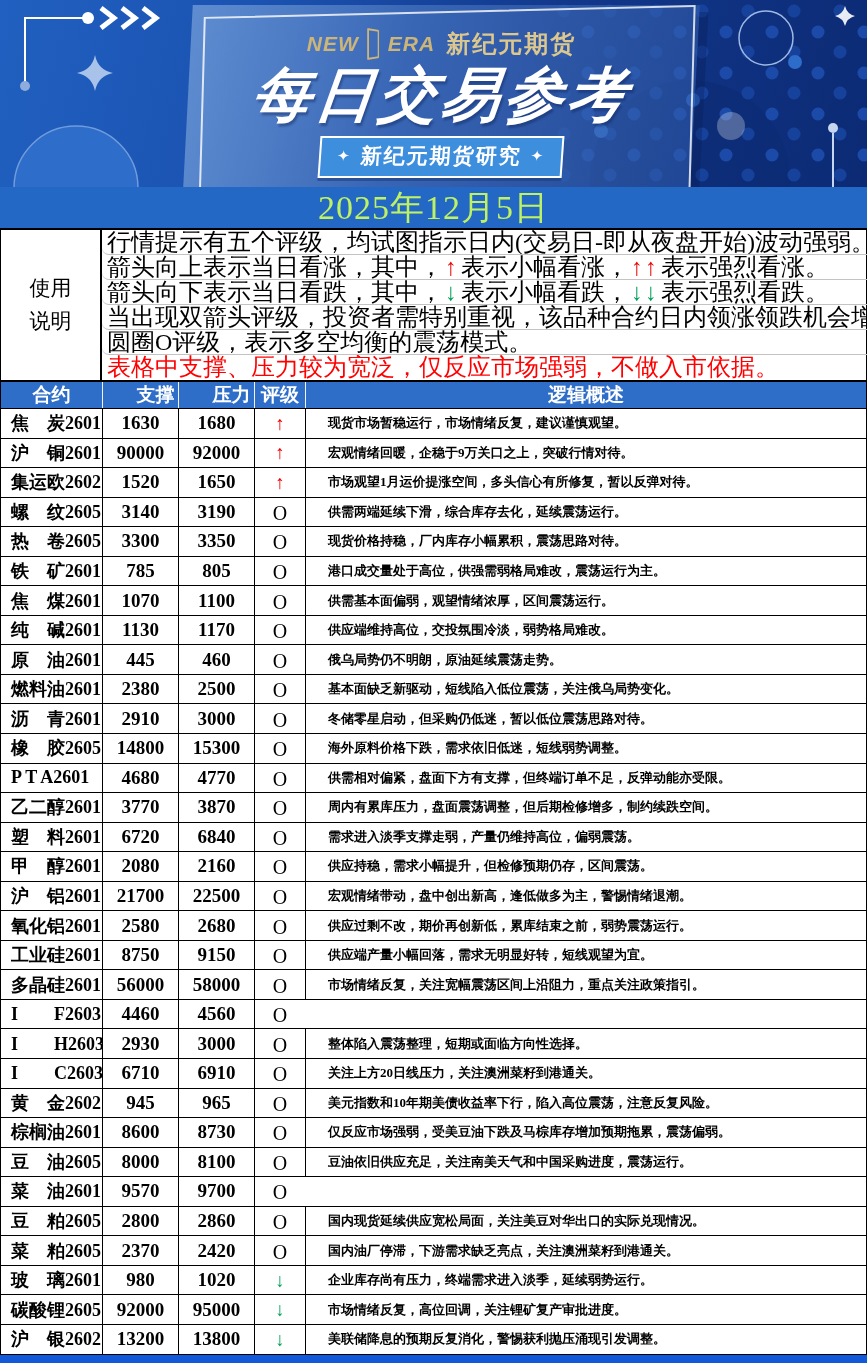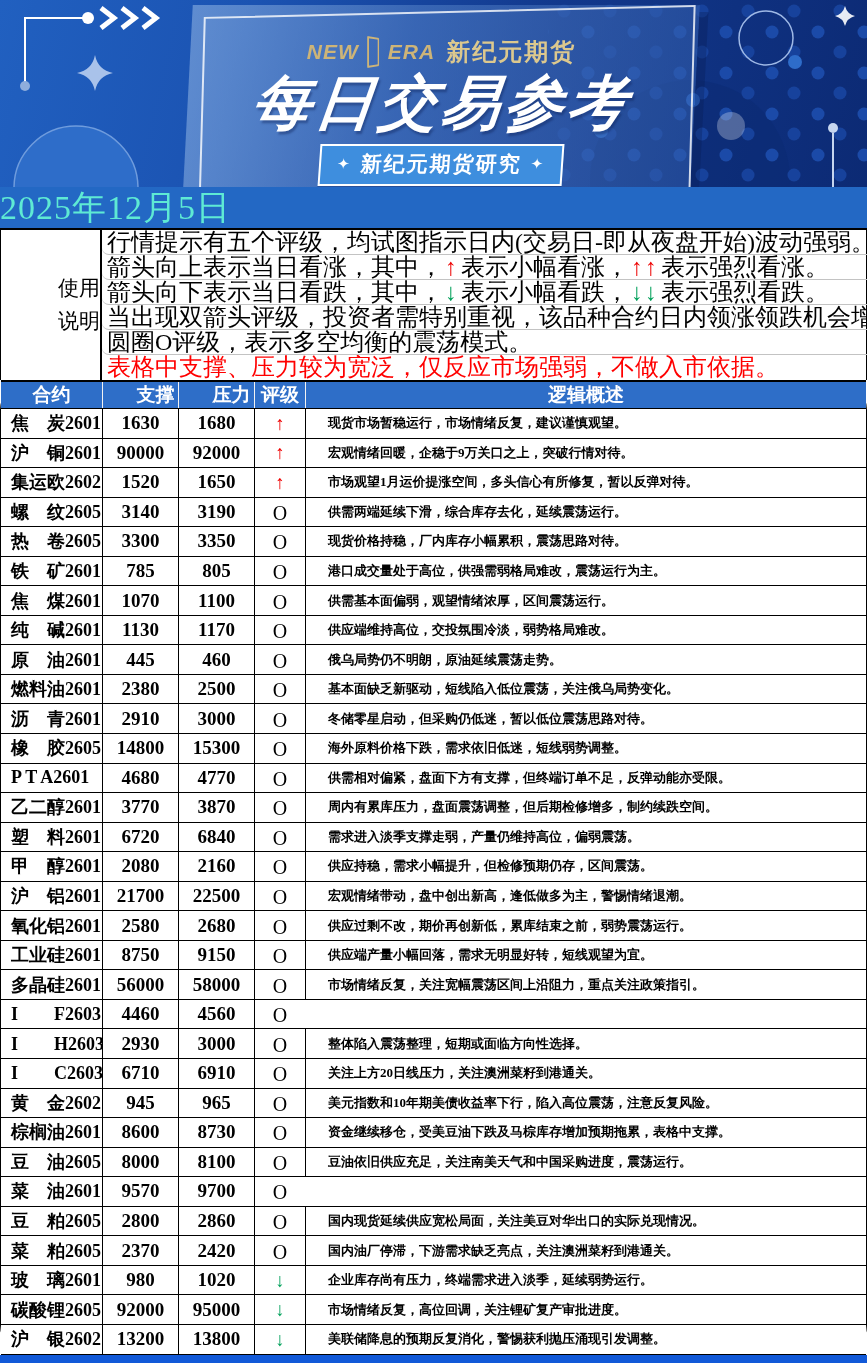--- a/index.html
+++ b/index.html
@@ -16,57 +16,57 @@
   
   .banner{position:relative;height:187px;overflow:hidden;
     background:linear-gradient(103deg,var(--banner-l) 0%,#1b53b2 28%,var(--banner-m) 62%,var(--banner-d) 100%);}
   .deco{position:absolute;left:0;top:0;}
   .panel{position:absolute;left:188px;top:5px;width:507px;height:182px;
     transform:skewX(-3deg);
     background:linear-gradient(100deg,rgba(150,185,230,.55) 0%,rgba(90,135,203,.50) 42%,rgba(48,92,172,.55) 100%);
     box-shadow:9px 7px 0 rgba(8,28,80,.30);}
   .panel-outline{position:absolute;left:201px;top:11px;width:492px;height:195px;
     border:2px solid rgba(255,255,255,.8);transform:rotate(-1.4deg) skewX(-3deg);}
-  .banner-content{position:absolute;left:188px;top:16px;width:507px;text-align:center;}
+  .banner-content{position:absolute;left:188px;top:8px;width:507px;text-align:center;}
   .logo-row{margin-top:20px;display:flex;align-items:center;justify-content:center;gap:7px;
     font-family:"Liberation Sans","DejaVu Sans",sans-serif;}
   .logo-new,.logo-era{color:var(--gold);font-style:italic;font-weight:700;font-size:21px;letter-spacing:1px;}
   .logo-door{display:inline-block;width:15px;height:30px;border:2.5px solid var(--gold);
     transform:perspective(70px) rotateY(38deg);border-radius:1px;}
   .logo-cn{color:#dcc88e;font-weight:700;font-size:24px;margin-left:4px;letter-spacing:2px;}
   .title{margin-top:3px;font-size:59px;line-height:64px;font-weight:900;font-style:italic;
     color:#fff;letter-spacing:4px;transform:skewX(-6deg);
     font-family:"Liberation Sans","DejaVu Sans",sans-serif;
     text-shadow:2px 3px 2px rgba(15,35,90,.4);}
   .badge{margin-top:9px;display:inline-flex;align-items:center;gap:9px;
     background:var(--badge_blue);border:2px solid #fff;padding:4px 16px 6px;
     color:#fff;font-weight:700;font-size:21px;letter-spacing:2px;transform:skewX(-4deg);
     box-shadow:0 3px 0 rgba(25,60,130,.55);
     font-family:"Liberation Sans","DejaVu Sans",sans-serif;}
   .badge-star{font-size:15px;}
 
   
-  .datebar{height:43px;background:var(--date_bar_blue);color:#5eead4;
+  .datebar{height:43px;background:var(--date_bar_blue);color:#bef264;text-align:center;
     font-size:34px;line-height:41px;border-bottom:2px solid #000;letter-spacing:1px;}
 
   
   .usage{display:grid;grid-template-columns:101px 1fr;height:150px;
     border-left:1.5px solid #000;border-right:1.5px solid #000;}
   .usage-label{border-right:2px solid #000;display:flex;flex-direction:column;
-    align-items:flex-end;justify-content:center;font-size:21px;line-height:1.55;color:#000;}
+    align-items:center;justify-content:center;font-size:21px;line-height:1.55;color:#000;}
   .usage-lines{display:flex;flex-direction:column;}
   .usage-line{height:25px;line-height:24px;font-size:24px;padding-left:5px;color:#000;
     border-bottom:1px solid #c3c3c3;white-space:nowrap;overflow:hidden;border-radius:7px;}
   .usage-line:last-child{border-bottom:none;}
   .seg-up{color:var(--up_red);font-weight:700;margin:0 2px;letter-spacing:2px;}
   .seg-down{color:var(--down_green);font-weight:700;margin:0 2px;letter-spacing:2px;}
   .seg-red{color:var(--note_red);}
 
   
-  .table{border-left:1.5px solid #000;border-right:1.5px solid #000;border-radius:30px;}
+  .table{border-left:1.5px solid #000;border-right:1.5px solid #000;}
   .thead{display:flex;height:29px;background:var(--header_row_blue);color:#fff;
     border-top:2px solid #000;border-bottom:1.5px solid #000;font-weight:700;font-size:19px;}
   .th{display:flex;align-items:center;justify-content:center;}
   .th+.th{border-left:1.5px solid #f2f2f2;}
   .th.w-name{width:101px;}.th.w-num{width:76px;padding-left:30px;}.th.w-rate{width:51px;}.th.w-sum{flex:1;}
   .trow{display:flex;height:29.56px;border-bottom:1px solid #000;background:#fff;}
   .tc{display:flex;align-items:center;overflow:hidden;}
   .tc+.tc{border-left:1px solid #000;}
   .c-name{width:101px;padding-left:10px;font-weight:700;font-size:18px;white-space:pre;}
   .c-num{width:76px;justify-content:center;font-weight:700;font-size:19px;
@@ -373,21 +373,21 @@
           </div>
           <div class="tc c-sum">美元指数和10年期美债收益率下行，陷入高位震荡，注意反复风险。</div>
         </div>
         <div class="trow">
           <div class="tc c-name">棕榈油2601</div>
           <div class="tc c-num">8600</div>
           <div class="tc c-num">8730</div>
           <div class="tc c-rate">
             <span class="glyph osc">O</span>
           </div>
-          <div class="tc c-sum">资金继续移仓，受美豆油下跌及马棕库存增加预期拖累，表格中支撑。</div>
+          <div class="tc c-sum">仅反应市场强弱，受美豆油下跌及马棕库存增加预期拖累，震荡偏弱。</div>
         </div>
         <div class="trow">
           <div class="tc c-name">豆　油2605</div>
           <div class="tc c-num">8000</div>
           <div class="tc c-num">8100</div>
           <div class="tc c-rate">
             <span class="glyph osc">O</span>
           </div>
           <div class="tc c-sum">豆油依旧供应充足，关注南美天气和中国采购进度，震荡运行。</div>
         </div>

